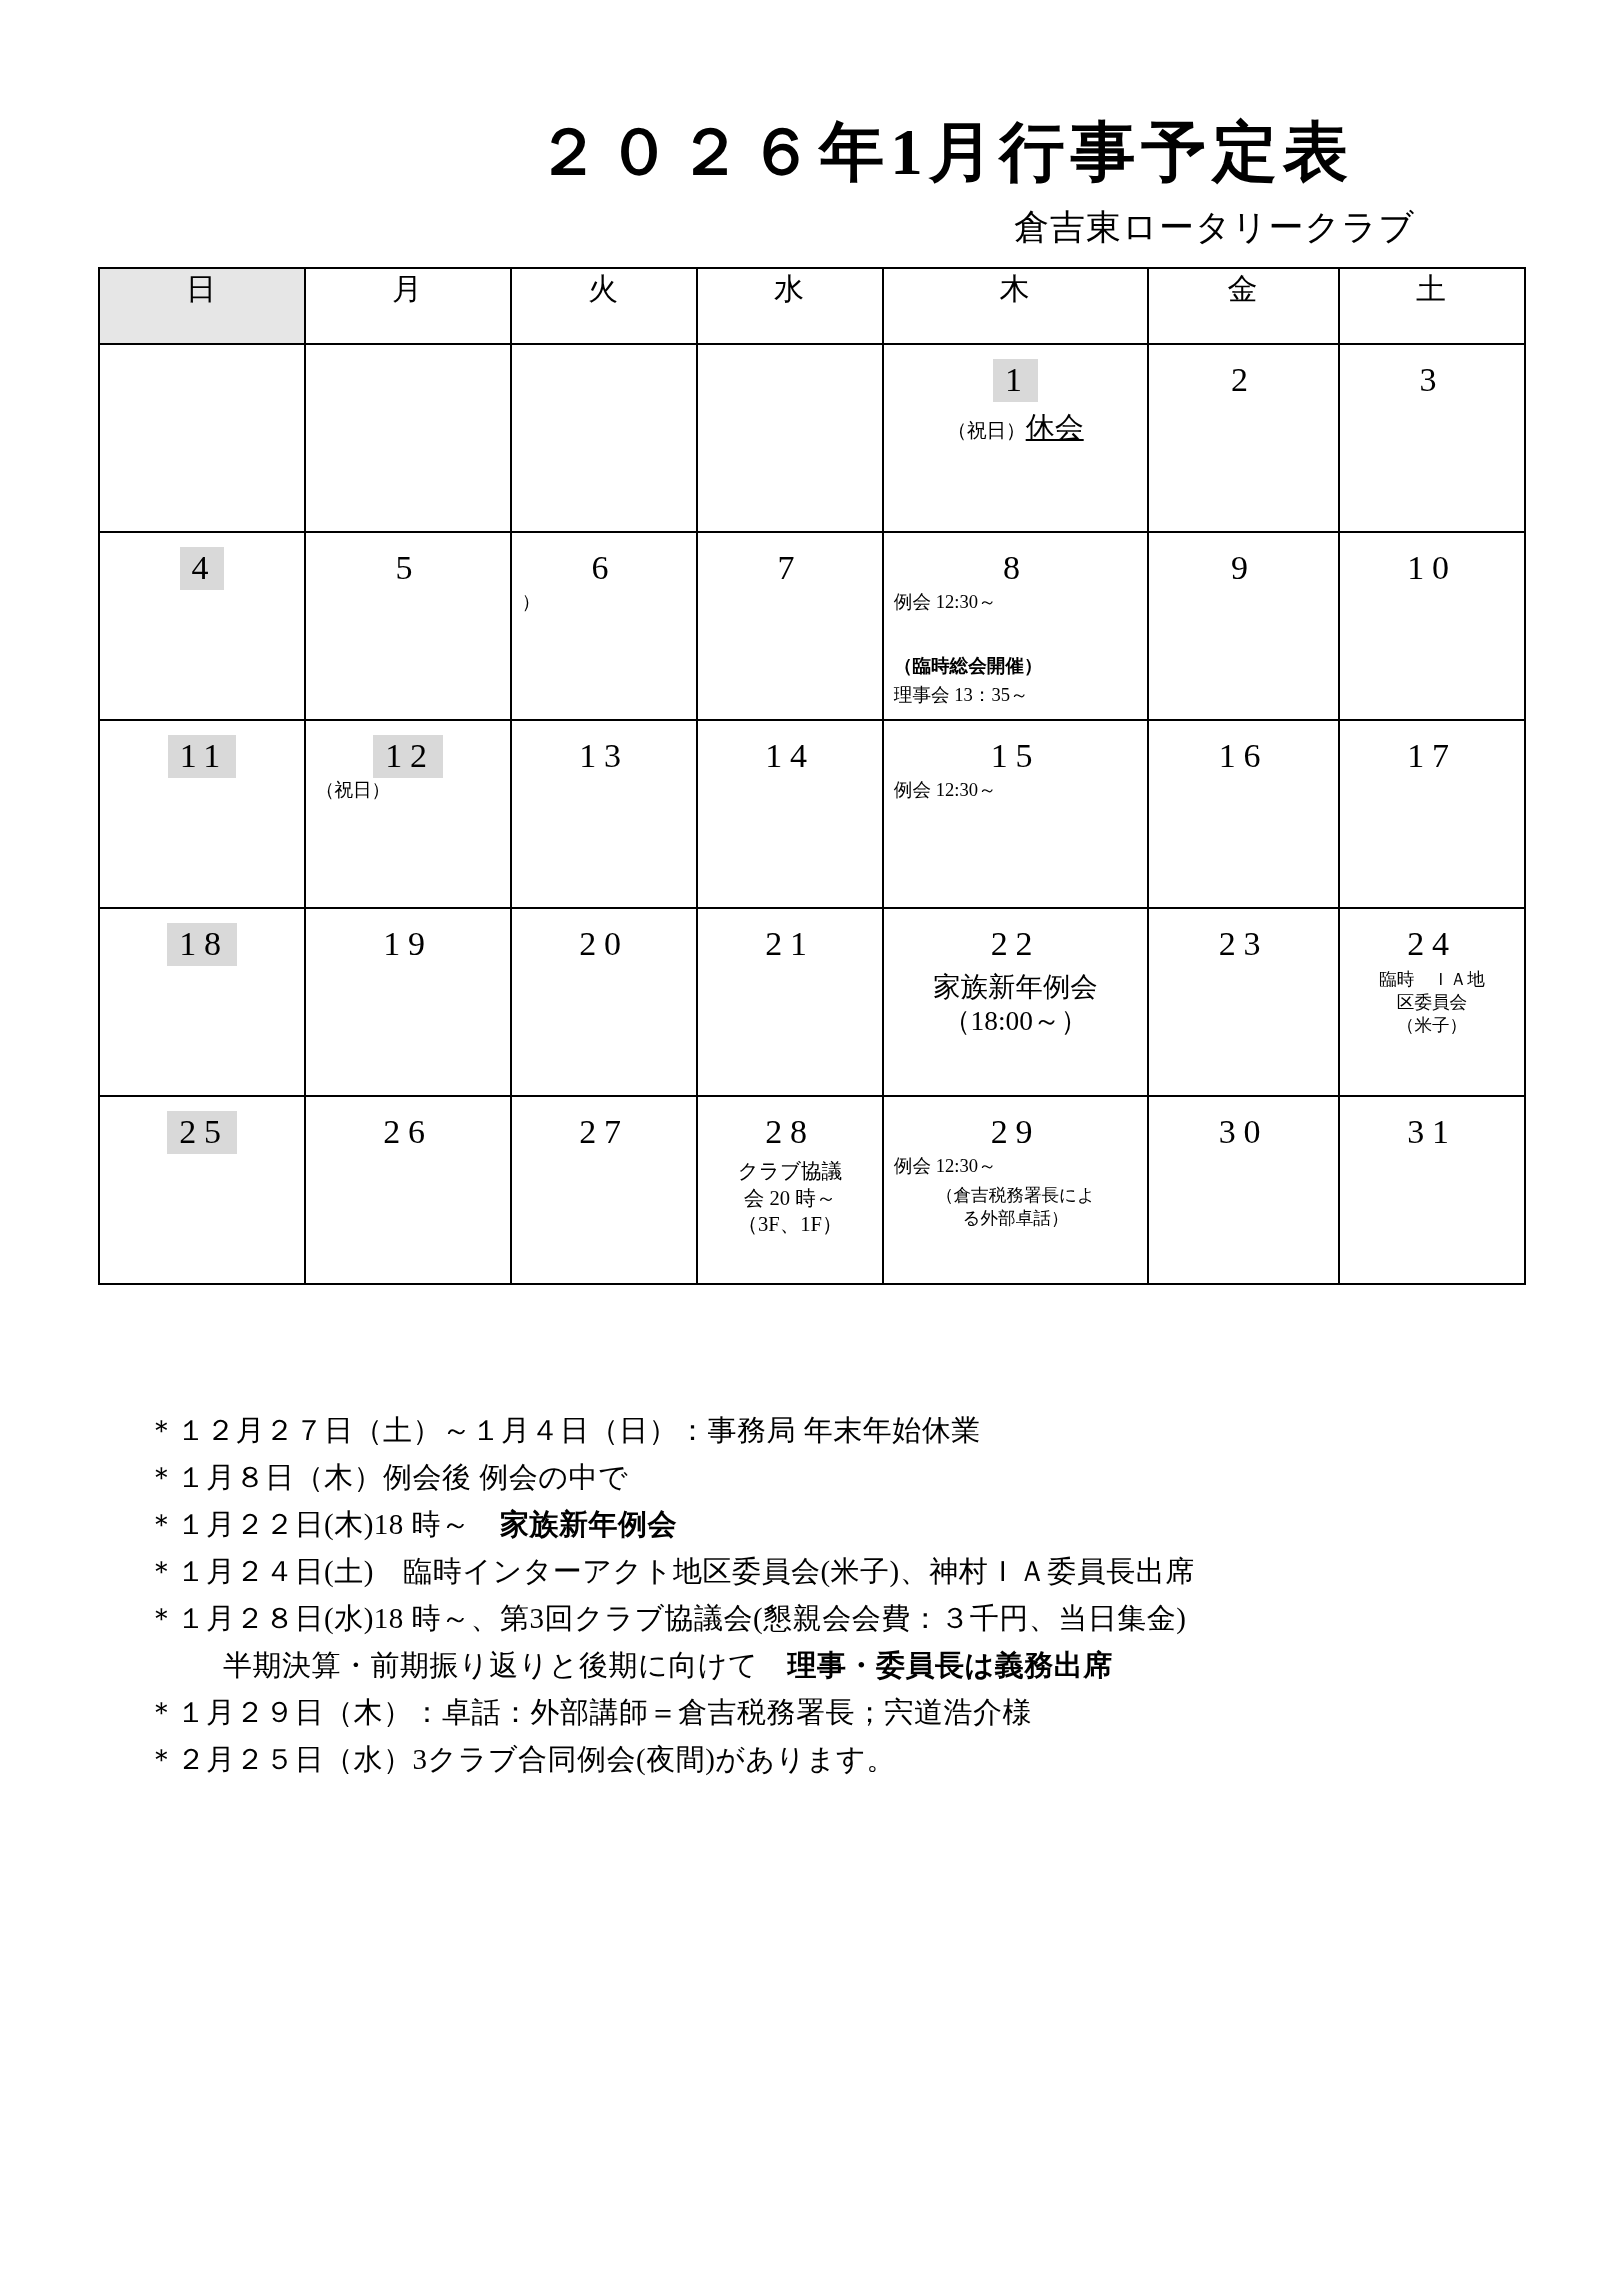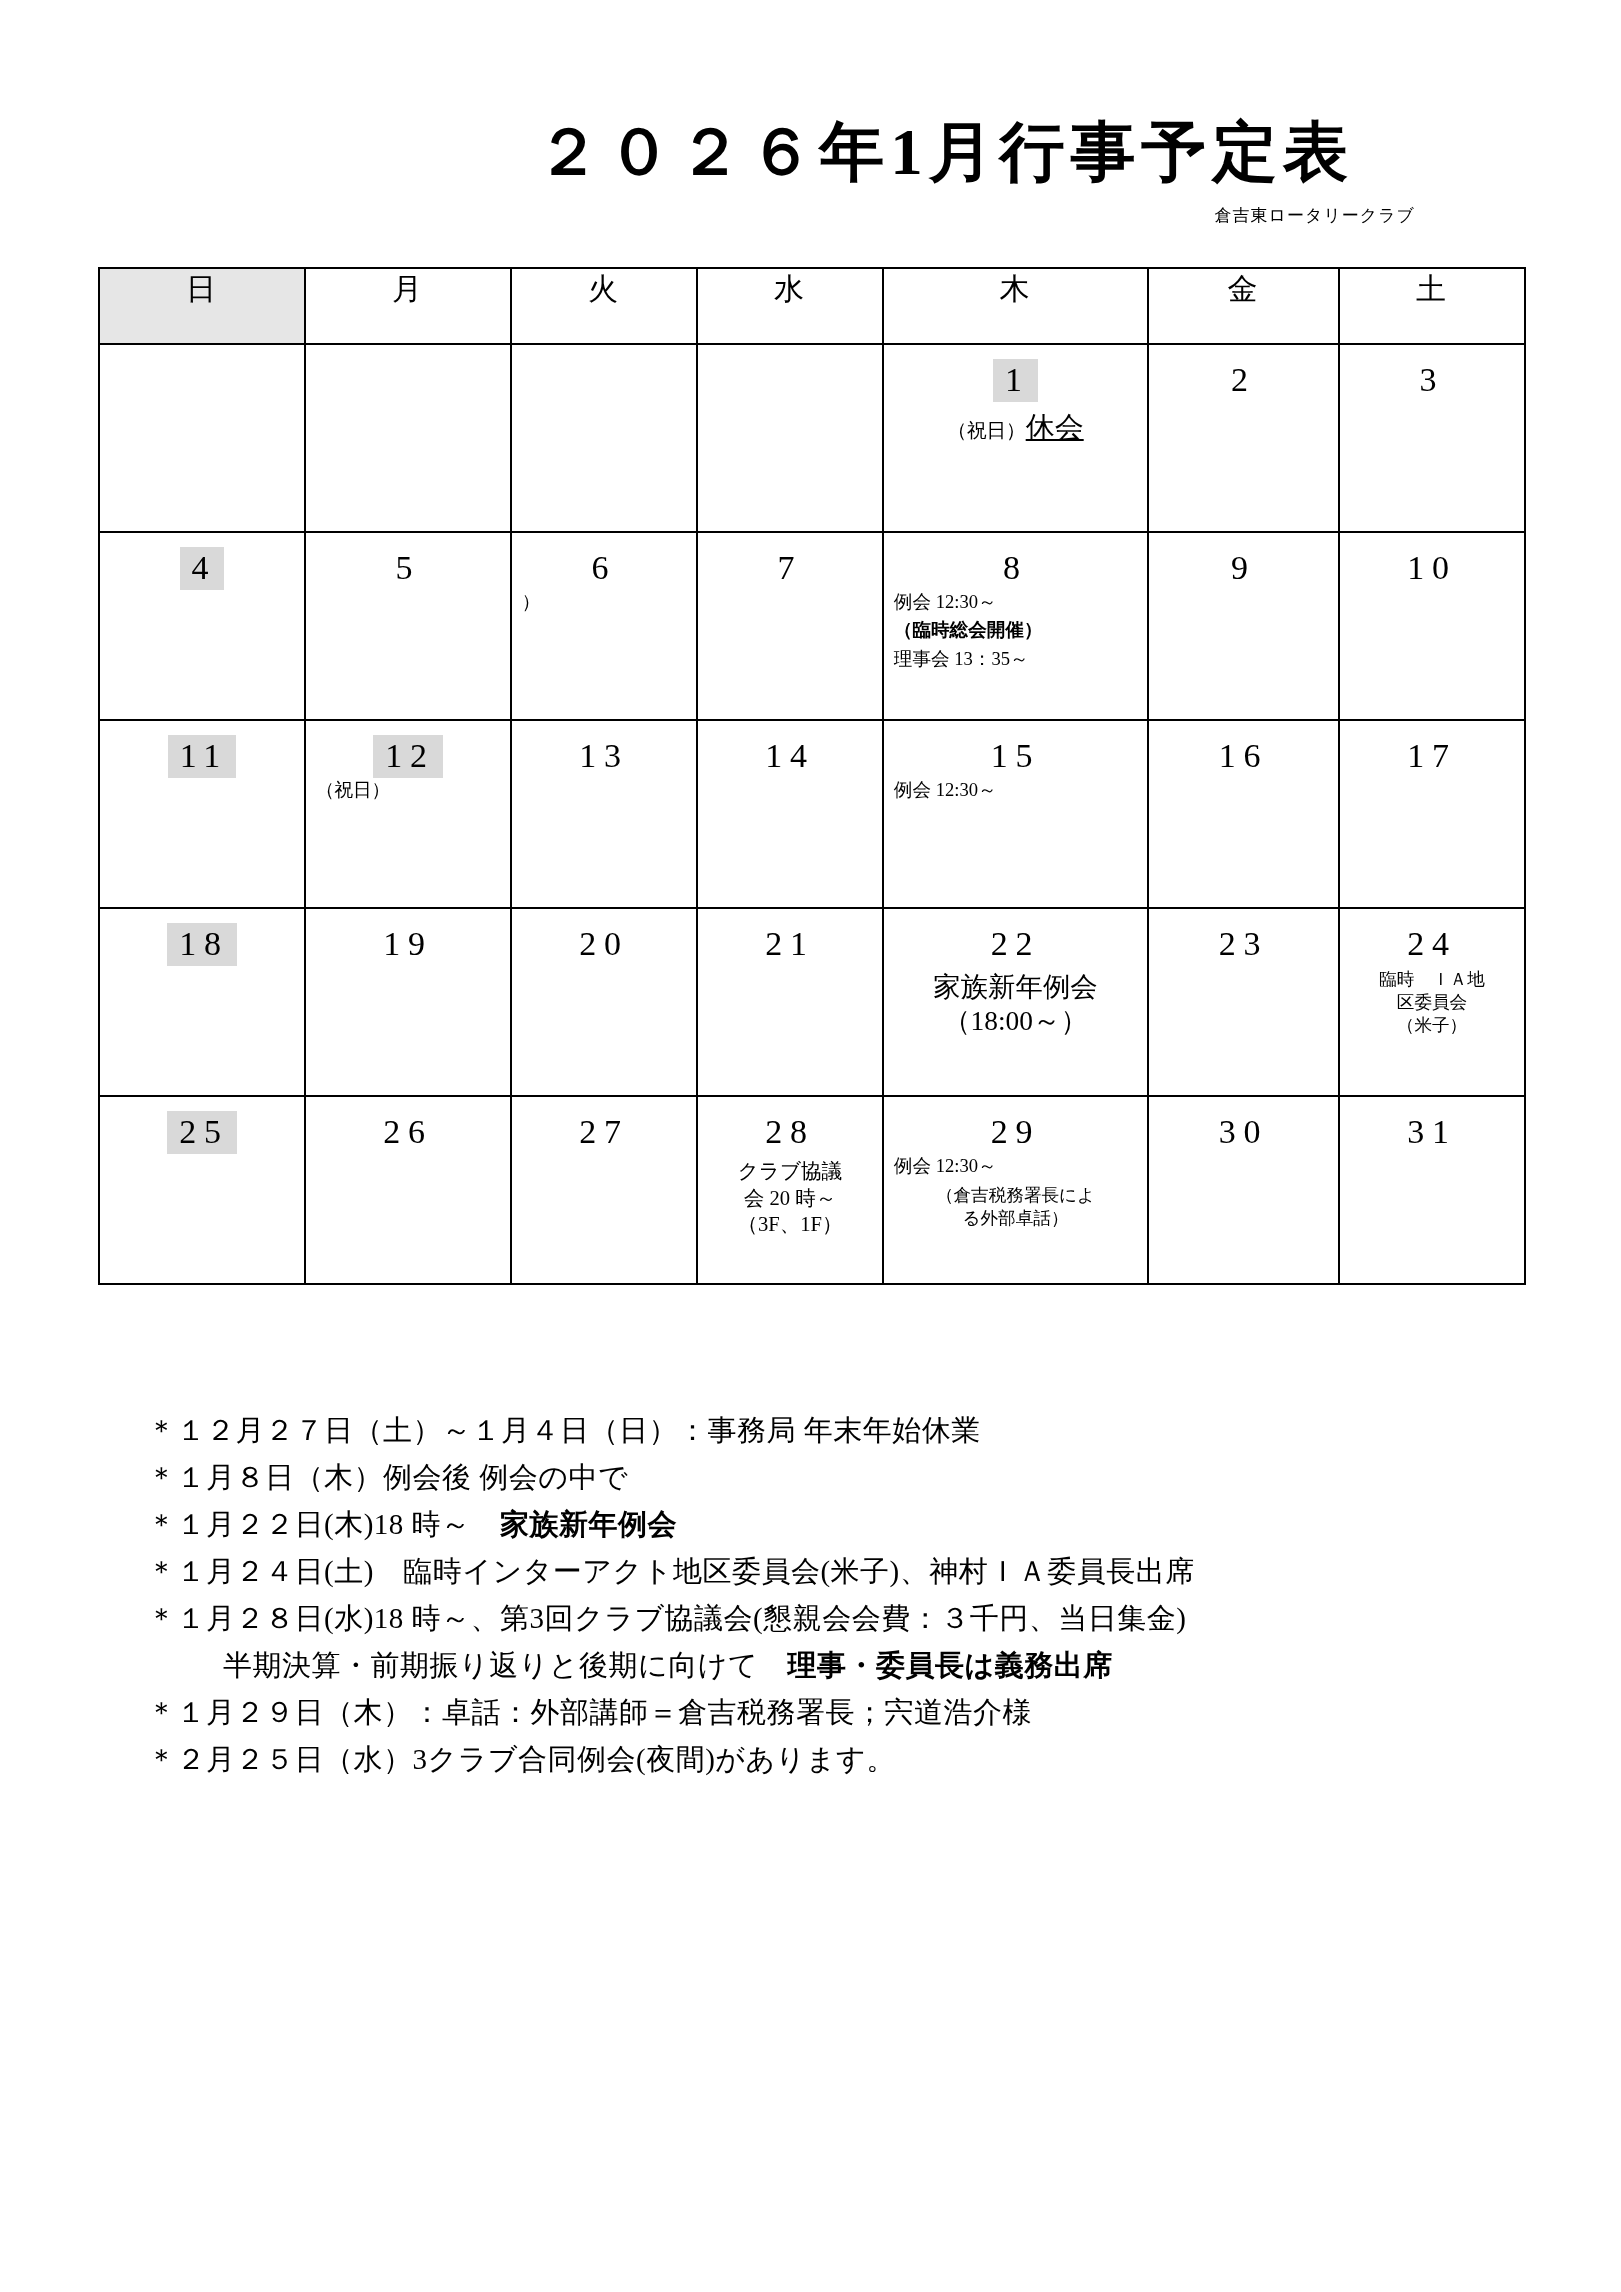--- a/index.html
+++ b/index.html
@@ -32,21 +32,21 @@
     text-align: right;
     font-size: 65px;
     font-weight: bold;
     letter-spacing: 5.9px;
     font-family: "Liberation Serif", "DejaVu Serif", serif;
   }
   .org-name {
     position: absolute;
     right: 206px;
     top: 204px;
-    font-size: 17px;
+    font-size: 35px;
     letter-spacing: 1px;
     font-family: "Liberation Sans", "DejaVu Sans", sans-serif;
     white-space: nowrap;
   }
 
   
   .cal-wrap {
     position: absolute;
     left: 98px;
     top: 267px;
@@ -100,21 +100,21 @@
   }
   .evt {
     display: block;
     font-size: 18.6px;
     line-height: 1.32;
     padding: 3.9px 7.8px 0 9.8px;
     font-family: "Liberation Serif", "DejaVu Serif", serif;
     white-space: pre-line;
   }
   .evt-left   { text-align: left; }
-  .evt-b { font-weight: bold; }
+  .evt-b { font-weight: bold; margin-top: 36px; }
 
   .evt-big {
     display: block;
     font-size: 27.4px;
     line-height: 1.25;
     text-align: center;
     padding-top: 7.8px;
     white-space: pre-line;
   }
   .evt-small {

